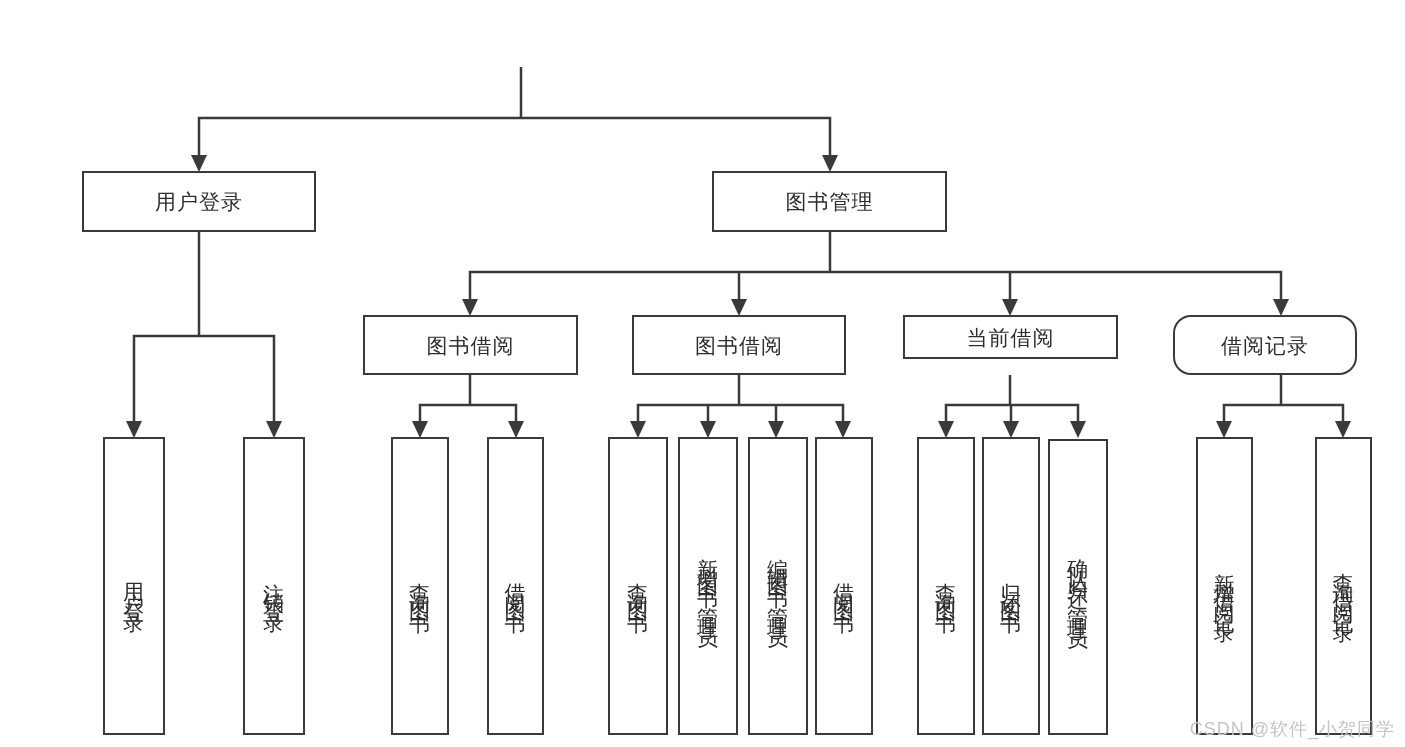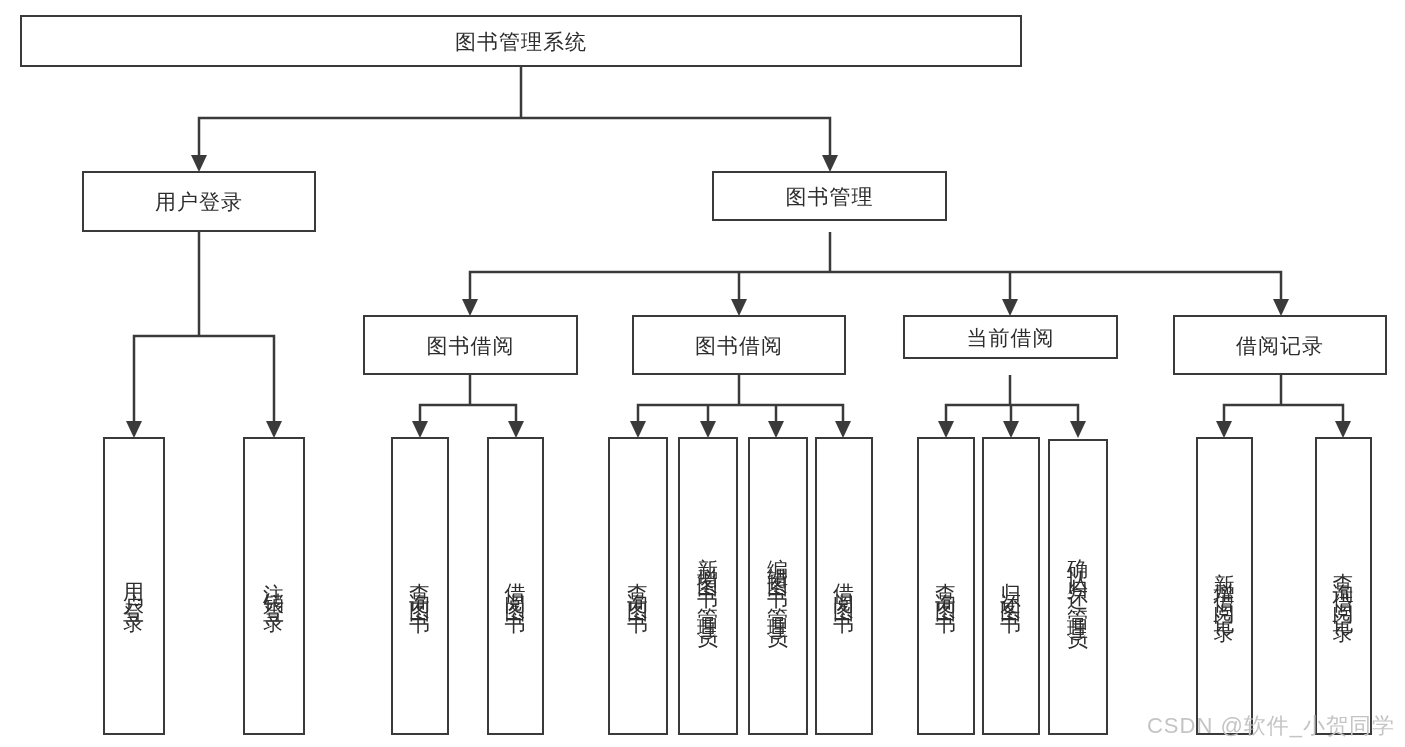--- a/index.html
+++ b/index.html
@@ -34,21 +34,21 @@
   .node.vert {
     writing-mode: vertical-rl;
     text-orientation: mixed;
     letter-spacing: 10px;
     white-space: normal;
   }
   .watermark {
     position: absolute;
     right: 10px;
     bottom: 6px;
-    font-size: 22px;
+    font-size: 18px;
     color: #c4c4c4;
     letter-spacing: 1px;
     user-select: none;
   }
 </style>
 </head>
 <body>
 
 <div class="stage">
 
@@ -96,29 +96,28 @@
       <polygon points="768,421 784,421 776,438"></polygon>
       <polygon points="835,421 851,421 843,438"></polygon>
       <polygon points="938,421 954,421 946,438"></polygon>
       <polygon points="1003,421 1019,421 1011,438"></polygon>
       <polygon points="1070,421 1086,421 1078,438"></polygon>
       <polygon points="1216,421 1232,421 1224,438"></polygon>
       <polygon points="1335,421 1351,421 1343,438"></polygon>
     </g>
   </svg>
 
-  <div class="node" style="left:20px; top:15px; width:1002px; height:52px;">图书管理系统</div>
 
   <div class="node" style="left:82px; top:171px; width:234px; height:61px;">用户登录</div>
-  <div class="node" style="left:712px; top:171px; width:235px; height:50px;">图书管理</div>
+  <div class="node" style="left:712px; top:171px; width:235px; height:61px;">图书管理</div>
 
   <div class="node" style="left:363px; top:315px; width:215px; height:60px;">图书借阅</div>
   <div class="node" style="left:632px; top:315px; width:214px; height:60px;text-align:right;">图书借阅</div>
   <div class="node" style="left:903px; top:315px; width:215px; height:44px;">当前借阅</div>
-  <div class="node" style="left:1173px; top:315px; width:214px; height:60px;">借阅记录</div>
+  <div class="node" style="left:1173px; top:315px; width:184px; height:60px;border-radius:18px;">借阅记录</div>
 
   <div class="node vert" style="left:103px; top:437px; width:62px; height:298px;">用户登录</div>
   <div class="node vert" style="left:243px; top:437px; width:62px; height:298px;">注销登录</div>
 
   <div class="node vert" style="left:391px; top:437px; width:58px; height:298px;">查询图书</div>
   <div class="node vert" style="left:487px; top:437px; width:57px; height:298px;">借阅图书</div>
 
   <div class="node vert" style="left:608px; top:437px; width:60px; height:298px;">查询图书</div>
   <div class="node vert" style="left:678px; top:437px; width:60px; height:298px;">新增图书（管理员）</div>
   <div class="node vert" style="left:748px; top:437px; width:60px; height:298px;">编辑图书（管理员）</div>

